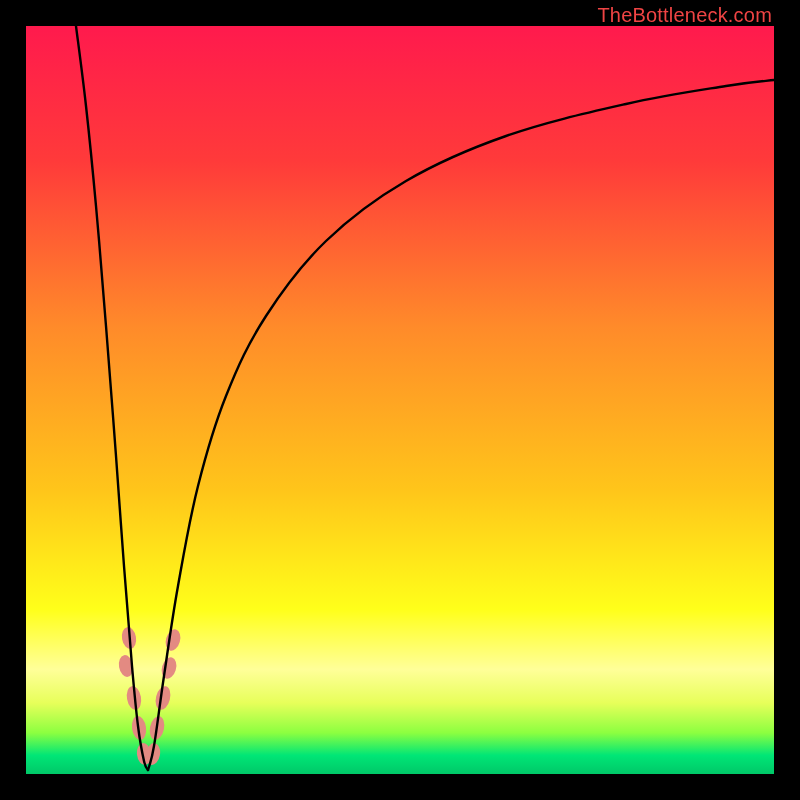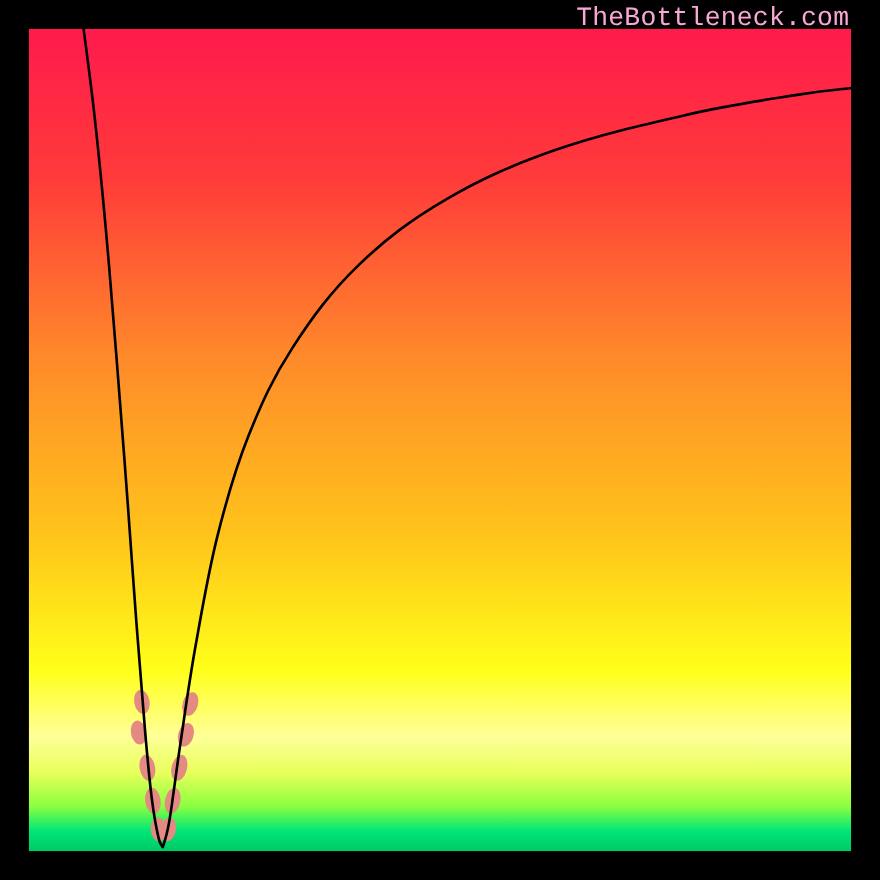--- a/index.html
+++ b/index.html
@@ -30,23 +30,23 @@
     position: absolute;
     left: 0;
     top: 0;
     width: 100%;
     height: 100%;
   }
   .watermark {
     position: absolute;
     top: 4px;
     right: 28px;
-    font-family: Liberation Mono, monospace;
-    font-size: 24px;
-    color: #f9a8d4;
+    font-family: Liberation Sans, sans-serif;
+    font-size: 20px;
+    color: #ef4444;
     font-weight: 400;
     letter-spacing: 0.2px;
   }
   svg.curves {
     position: absolute;
     left: 0;
     top: 0;
     width: 100%;
     height: 100%;
   }

